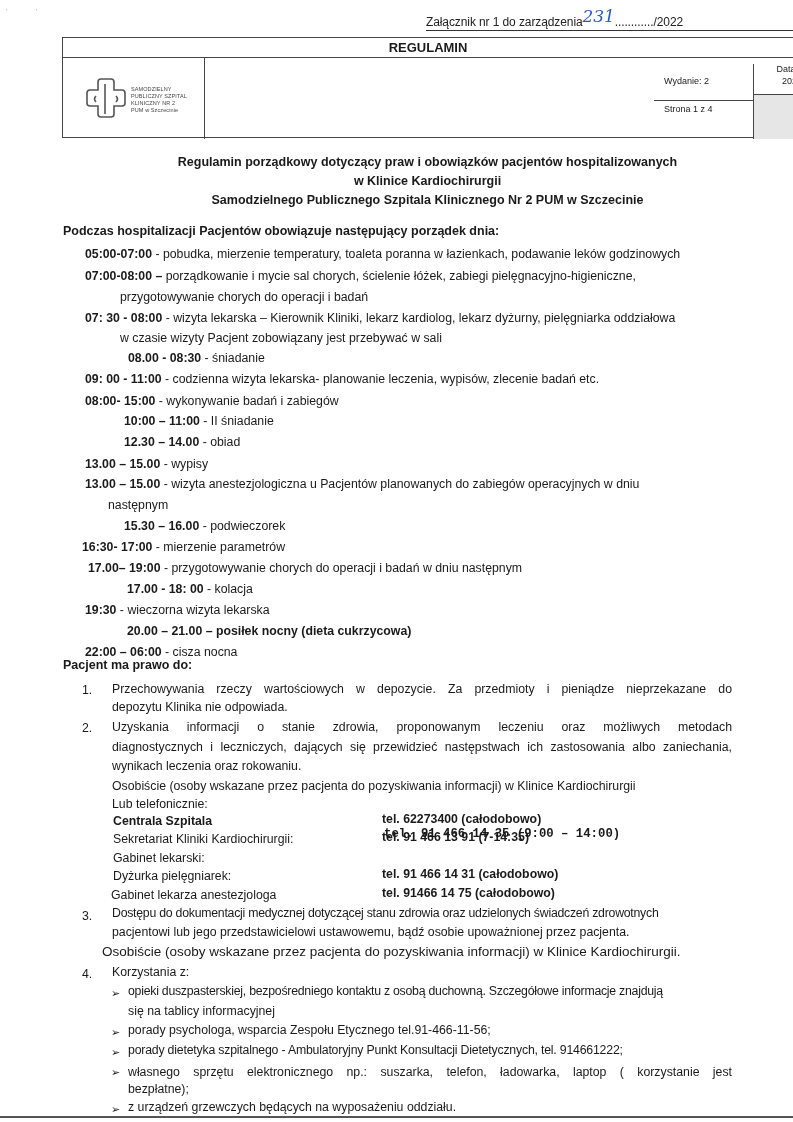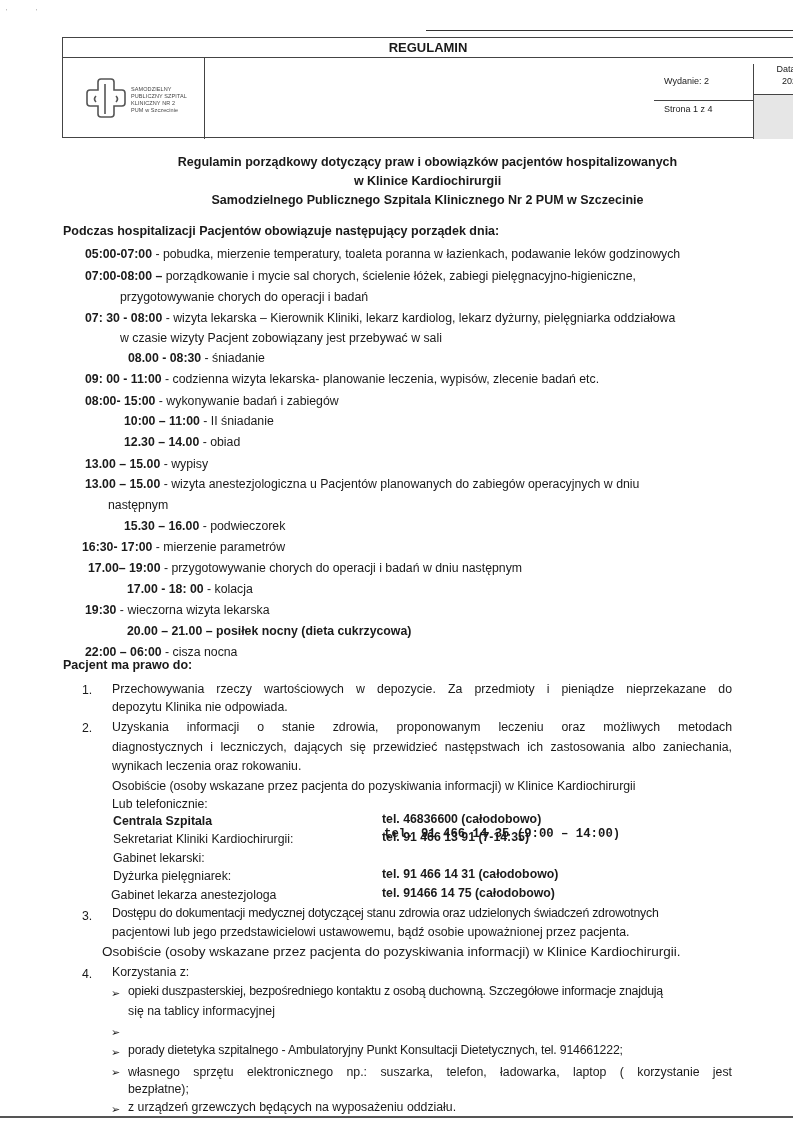--- a/index.html
+++ b/index.html
@@ -45,20 +45,23 @@
   .corner-mark { position: absolute; color: #999; font-size: 7px; }
 </style>
 </head>
 <body>
 
 <div class="page">
 
   <span class="corner-mark" style="left:6px;top:8px;">'</span>
   <span class="corner-mark" style="left:36px;top:8px;">'</span>
 
+  <div class="attachment-line">
+    <span>Załącznik nr 1 do zarządzenia</span><span class="hand">231</span><span>............</span><span>/2022</span>
+  </div>
   <div class="attachment-underline"></div>
 
   <div class="header-table">
     <div class="ht-title">REGULAMIN</div>
     <div class="ht-logo">
       <svg width="44" height="46" viewBox="0 0 44 46">
         <path d="M16 3 h10 a3 3 0 0 1 3 3 v8 h8 a3 3 0 0 1 3 3 v10 a3 3 0 0 1 -3 3 h-8 v8 a3 3 0 0 1 -3 3 h-10 a3 3 0 0 1 -3 -3 v-8 h-8 a3 3 0 0 1 -3 -3 v-10 a3 3 0 0 1 3 -3 h8 v-8 a3 3 0 0 1 3 -3 z" fill="none" stroke="#555" stroke-width="1.6"></path>
         <path d="M20 8 v30 M11 20 q-3 3 0 6 M31 20 q3 3 0 6" fill="none" stroke="#555" stroke-width="1.6"></path>
       </svg>
       <div class="logo-text">
@@ -131,21 +134,21 @@
   <div class="plain" style="left:112px;top:700px;">depozytu Klinika nie odpowiada.</div>
 
   <div class="ol-num" style="left:82px;top:721px;">2.</div>
   <div class="para last" style="left:112px;top:738px;width:620px;">diagnostycznych i leczniczych, dających się przewidzieć następstwach ich zastosowania albo zaniechania,</div>
   <div class="para last" style="left:112px;top:718px;width:620px;">Uzyskania informacji o stanie zdrowia, proponowanym leczeniu oraz możliwych metodach</div>
   <div class="plain" style="left:112px;top:759px;">wynikach leczenia oraz rokowaniu.</div>
   <div class="plain" style="left:112px;top:779px;">Osobiście (osoby wskazane przez pacjenta do pozyskiwania informacji) w Klinice Kardiochirurgii</div>
   <div class="plain" style="left:112px;top:797px;">Lub telefonicznie:</div>
 
   <div class="contact-l" style="left:113px;top:814px;">Centrala Szpitala</div>
-  <div class="contact-r" style="left:382px;top:812px;">tel. 46836600 (całodobowo)</div>
+  <div class="contact-r" style="left:382px;top:812px;">tel. 62273400 (całodobowo)</div>
   <div class="contact-l norm" style="left:113px;top:832px;">Sekretariat Kliniki Kardiochirurgii:</div>
   <div class="contact-r" style="left:382px;top:830px;">tel. 91 466 13 91 (7-14:35)</div>
   <div class="contact-l norm" style="left:113px;top:851px;">Gabinet lekarski:</div>
   <div class="contact-r" style="left:384px;top:827px;font-family:Liberation Mono, monospace;">tel.  91 466 14 35 (9:00 – 14:00)</div>
   <div class="contact-l norm" style="left:113px;top:869px;">Dyżurka pielęgniarek:</div>
   <div class="contact-r" style="left:382px;top:867px;">tel. 91 466 14 31 (całodobowo)</div>
   <div class="contact-l norm" style="left:111px;top:888px;">Gabinet lekarza anestezjologa</div>
   <div class="contact-r" style="left:382px;top:886px;">tel. 91466 14 75 (całodobowo)</div>
 
   <div class="ol-num" style="left:82px;top:909px;">3.</div>
@@ -154,20 +157,21 @@
   <div class="plain bigger" style="left:102px;top:944px;">Osobiście (osoby wskazane przez pacjenta do pozyskiwania informacji) w Klinice Kardiochirurgii.</div>
 
   <div class="ol-num" style="left:82px;top:967px;">4.</div>
   <div class="plain" style="left:112px;top:965px;">Korzystania z:</div>
 
   <div class="bullet" style="left:111px;top:987px;">➢</div>
   <div class="plain" style="left:128px;top:984px;letter-spacing:-0.25px;">opieki duszpasterskiej, bezpośredniego kontaktu z osobą duchowną. Szczegółowe informacje znajdują</div>
   <div class="plain" style="left:128px;top:1004px;">się na tablicy informacyjnej</div>
 
   <div class="bullet" style="left:111px;top:1026px;">➢</div>
+  <div class="plain" style="left:128px;top:1023px;">porady psychologa, wsparcia Zespołu Etycznego tel.91-466-11-56;</div>
 
   <div class="bullet" style="left:111px;top:1046px;">➢</div>
   <div class="plain" style="left:128px;top:1043px;letter-spacing:-0.2px;">porady dietetyka szpitalnego - Ambulatoryjny Punkt Konsultacji Dietetycznych, tel. 914661222;</div>
 
   <div class="bullet" style="left:111px;top:1066px;">➢</div>
   <div class="para last" style="left:128px;top:1063px;width:604px;">własnego sprzętu elektronicznego np.: suszarka, telefon, ładowarka, laptop ( korzystanie jest</div>
   <div class="plain" style="left:128px;top:1082px;">bezpłatne);</div>
 
   <div class="bullet" style="left:111px;top:1103px;">➢</div>
   <div class="plain" style="left:128px;top:1100px;">z urządzeń grzewczych będących na wyposażeniu oddziału.</div>

